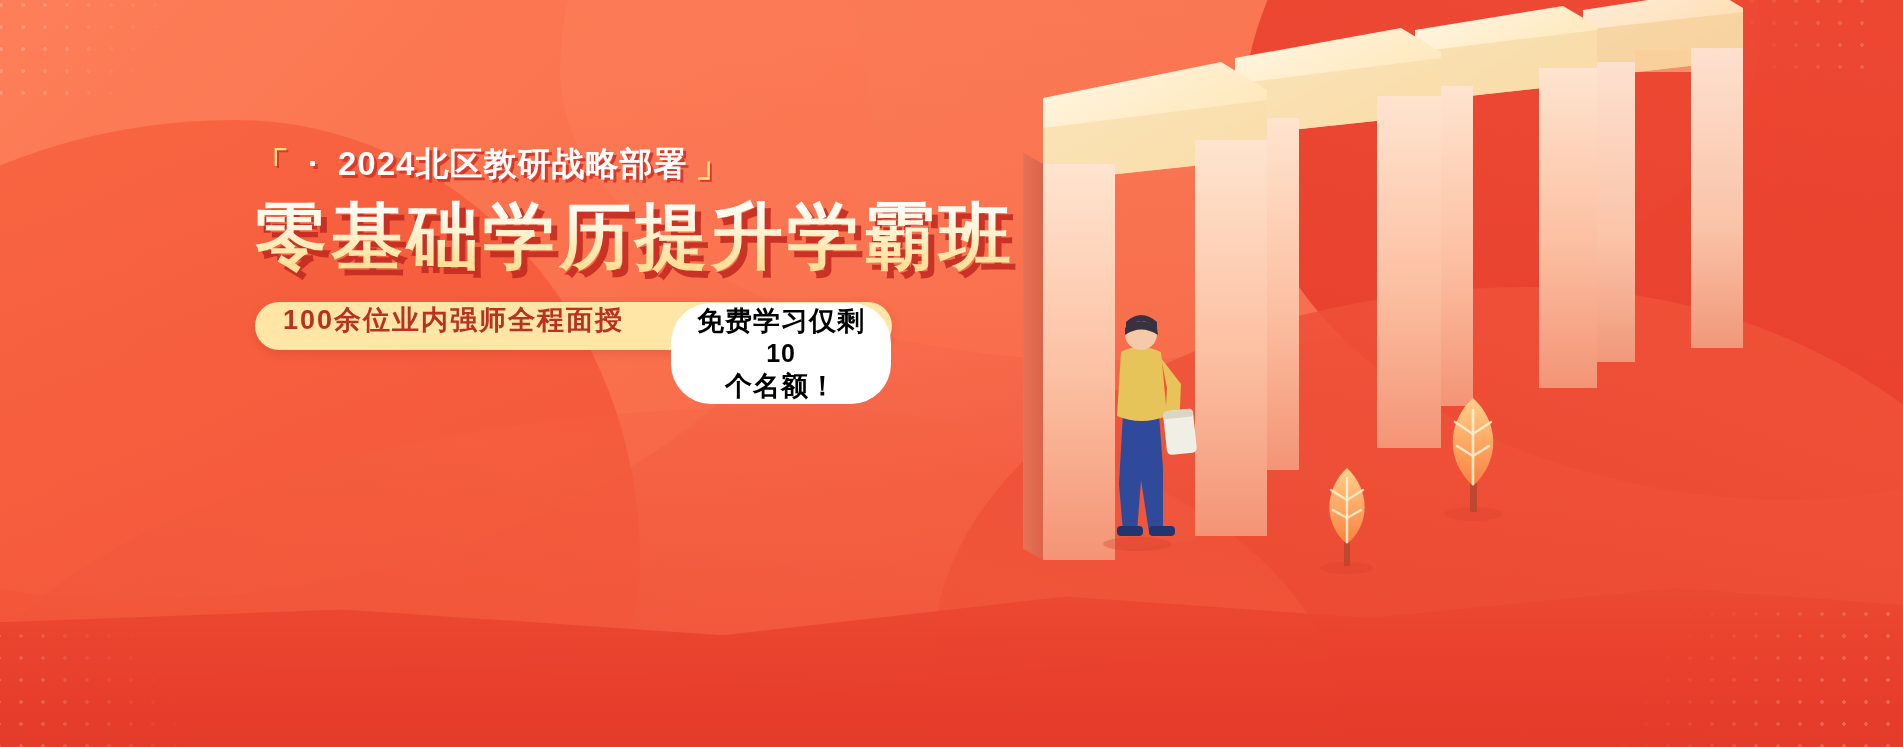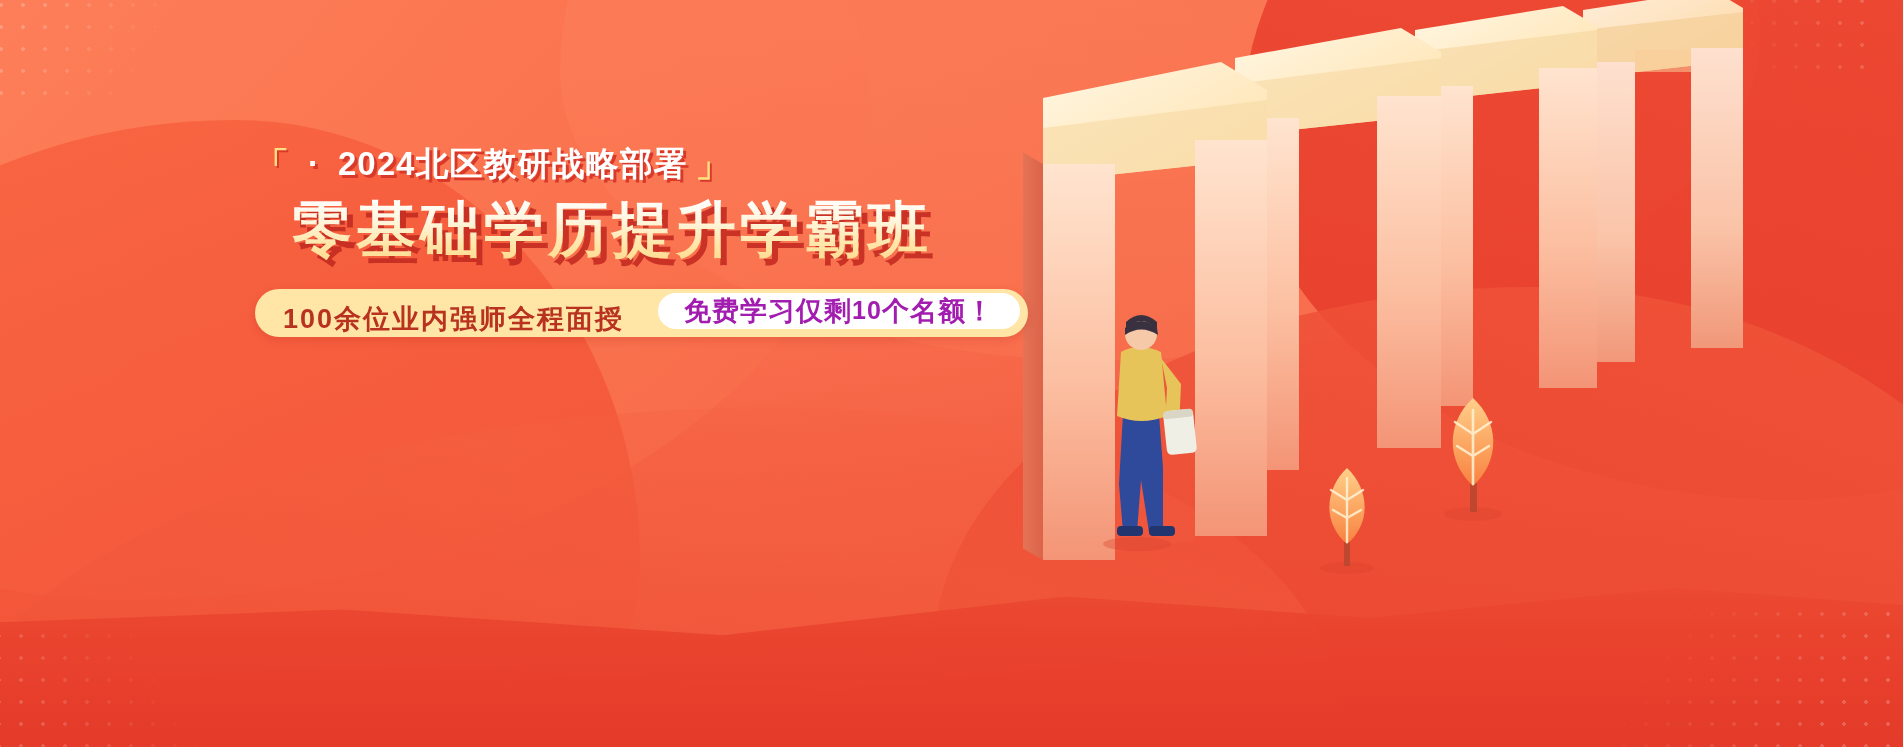--- a/index.html
+++ b/index.html
@@ -102,44 +102,43 @@
     text-shadow:3px 3px 0 #d8392a;
   }
   .sub-dot{color:#ffffff;padding:0 10px;text-shadow:3px 3px 0 #d8392a;}
   .sub-white{
     color:#ffffff;
     text-shadow:3px 3px 0 #d8392a;
   }
 
   .headline{
     margin-top:10px;
-    font-size:60px;line-height:1.08;font-weight:900;
+    font-size:72px;line-height:1.08;font-weight:900;
     letter-spacing:4px;white-space:nowrap;
     background:linear-gradient(180deg,#ffffff 0%,#fff6df 34%,#ffe6a8 72%,#ffd98c 100%);
     -webkit-background-clip:text;background-clip:text;
     color:transparent;-webkit-text-fill-color:transparent;
     filter:drop-shadow(6px 7px 0 rgba(196,44,34,.92));
-    margin-left:37px;
   }
 
   .tagrow{
-    margin-top:26px;display:inline-flex;align-items:flex-end;
+    margin-top:26px;display:inline-flex;align-items:flex-start;
     background:#ffe6a6;border-radius:40px;height:48px;
-    padding:0 0 0 28px;box-shadow:0 3px 10px rgba(160,30,20,.18);
+    padding:0 0 0 28px;box-shadow:0 3px 10px rgba(160,30,20,.18);gap:20px;
   }
   .tag-left{
     display:flex;align-items:center;
     color:#b8321f;font-size:27px;font-weight:700;letter-spacing:2px;
     padding-right:26px;white-space:nowrap;
   }
   .tag-right{
     display:flex;align-items:center;
     background:#ffffff;border-radius:40px;
-    color:#a21caf;font-size:27px;font-weight:800;letter-spacing:1px;
-    padding:0 26px;margin:8px;white-space:nowrap;
+    color:#000000;font-size:27px;font-weight:800;letter-spacing:1px;
+    padding:0 26px;margin:1px;white-space:nowrap;flex-direction:column;
   }
   .tag-right .num{font-size:25px;font-weight:900;}
 
   
   .illo{position:absolute;right:0;top:0;width:880px;height:747px;z-index:4;}
 </style>
 </head>
 <body>
 
 <div class="banner">

